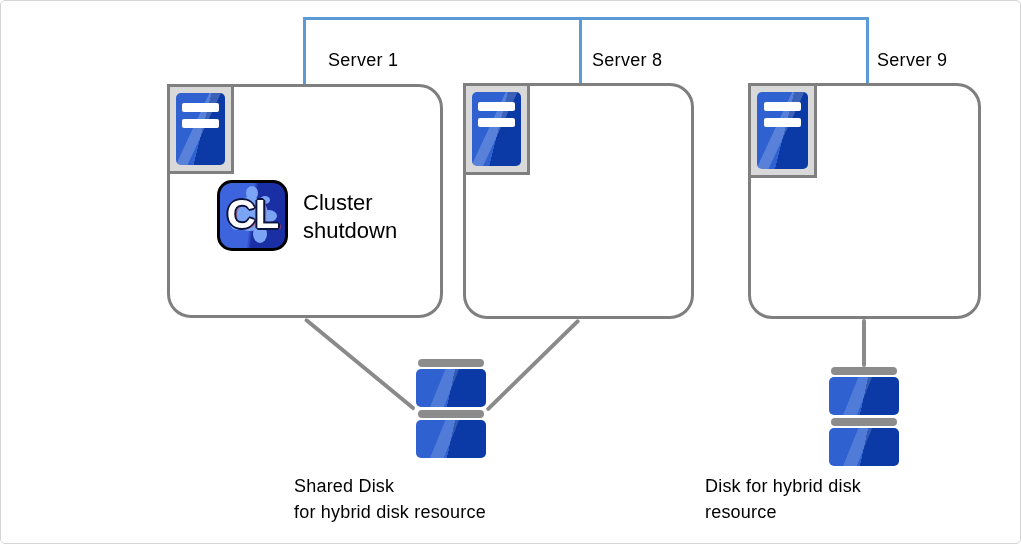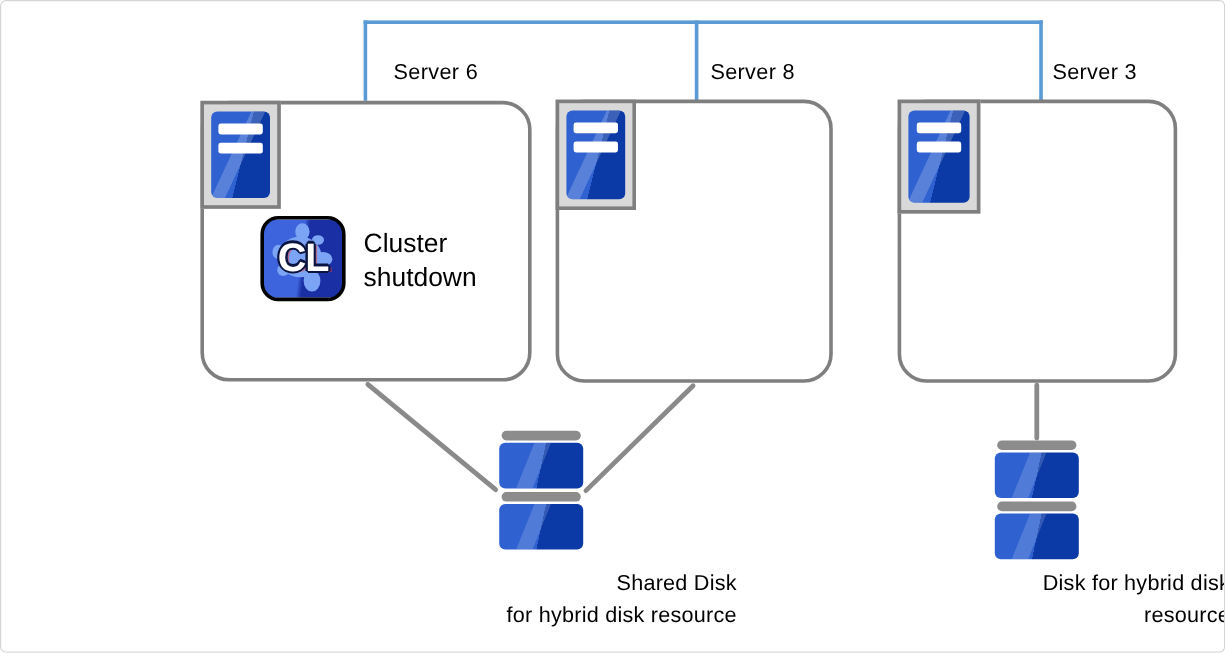--- a/index.html
+++ b/index.html
@@ -32,57 +32,57 @@
     background:linear-gradient(115deg,transparent 40%,rgba(255,255,255,.20) 41%,rgba(255,255,255,.20) 54%,transparent 55%);}
   .tower .bar{position:relative;z-index:1;width:37px;height:9px;margin:10px auto 0 auto;background:#fff;border-radius:2px;}
   .tower .bar + .bar{margin-top:7px;}
   
   #cl-badge{position:absolute;left:216px;top:179px;width:71px;height:71px;box-sizing:border-box;
     border:3px solid #000;border-radius:15px;overflow:hidden;
     background:linear-gradient(97deg,var(--cl-badge-left,#3D64DC) 47%,var(--cl-badge-right,#1B2FA4) 53%);}
   #cl-badge svg{position:absolute;left:0;top:0;}
   .cl-splash{fill:var(--cl-splash,#7CA4F4);}
   .cl-text{position:absolute;left:0;top:50%;width:100%;transform:translateY(-54%);
-    text-align:center;font-size:33px;font-weight:bold;color:#fff;letter-spacing:-1px;
+    text-align:center;font-size:40px;font-weight:bold;color:#fff;letter-spacing:-1px;
     text-shadow:-2px 0 #0a1440,2px 0 #0a1440,0 -2px #0a1440,0 2px #0a1440,
       -1px -1px #0a1440,1px -1px #0a1440,-1px 1px #0a1440,1px 1px #0a1440,3px 1px rgba(220,60,60,.55);}
   
   #action-label{position:absolute;left:302px;top:188px;font-size:22px;line-height:28px;white-space:pre-line;}
   
   .conn{position:absolute;height:4px;background:var(--connector,#8a8a8a);transform-origin:0 50%;border-radius:2px;}
   #connA{left:304px;top:316px;width:142px;transform:rotate(39.5deg);}
   #connB{left:578px;top:317px;width:129px;transform:rotate(135.6deg);}
   #connC{left:861px;top:318px;width:4px;height:48px;transform:none;}
   
   .disk{position:absolute;width:70px;}
   #disk1{left:415px;top:358px;} #disk2{left:828px;top:366px;}
   .disk .cap{height:8px;margin:0 2px;background:var(--disk-cap-gray,#8c8c8c);border-radius:4px;}
   .disk .cap + .platter{margin-top:2px;}
   .disk .platter + .cap{margin-top:3px;}
   .platter{position:relative;height:38px;border-radius:5px;overflow:hidden;
     background:linear-gradient(102deg,var(--server-blue-light,#2F62D0) 50%,var(--server-blue-dark,#0B3AA6) 50%);}
   .platter::after{content:"";position:absolute;inset:0;
     background:linear-gradient(112deg,transparent 34%,rgba(255,255,255,.16) 35%,rgba(255,255,255,.16) 50%,transparent 51%);}
   
-  .disk-label{position:absolute;top:472px;width:320px;text-align:right;font-size:18px;line-height:26px;white-space:pre-line;letter-spacing:.2px;}
+  .disk-label{position:absolute;top:472px;width:320px;text-align:left;font-size:18px;line-height:26px;white-space:pre-line;letter-spacing:.2px;}
   #disk-label-1{left:293px;} #disk-label-2{left:704px;}
 </style>
 </head>
 <body>
 
 <div id="canvas">
 
   <div class="net" id="net-h"></div>
   <div class="net net-v" id="net-v1"></div>
   <div class="net net-v" id="net-v2"></div>
   <div class="net net-v" id="net-v3"></div>
 
-  <div class="server-label" id="server-label-1">Server 6</div>
+  <div class="server-label" id="server-label-1">Server 1</div>
   <div class="server-label" id="server-label-2">Server 8</div>
-  <div class="server-label" id="server-label-3">Server 3</div>
+  <div class="server-label" id="server-label-3">Server 9</div>
 
   <div class="server-box" id="box1"></div>
   <div class="server-box" id="box2"></div>
   <div class="server-box" id="box3"></div>
 
   <div class="conn" id="connA"></div>
   <div class="conn" id="connB"></div>
   <div class="conn" id="connC"></div>
 
   <div class="tray" id="tray1">

